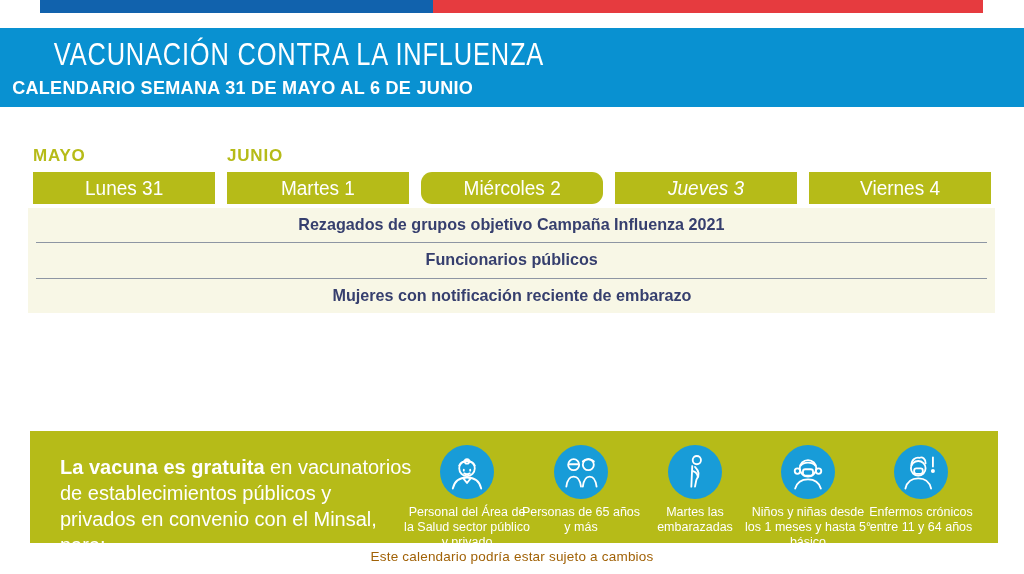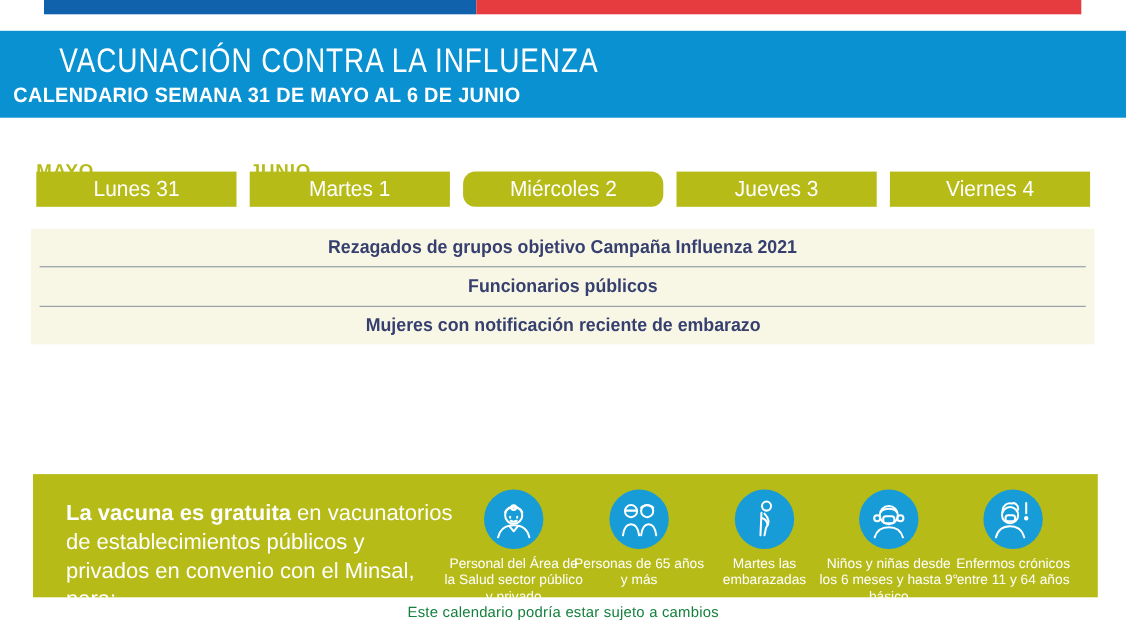--- a/index.html
+++ b/index.html
@@ -30,27 +30,27 @@
   
   .month-label{
     position:absolute; top:146px; font-size:17px; font-weight:800;
     color:var(--accent); letter-spacing:0.8px;
   }
   .month-mayo{ left:33px; }
   .month-junio{ left:227px; }
 
   
   .day-box{
-    position:absolute; top:156px; width:182px; height:32px;
+    position:absolute; top:172px; width:182px; height:32px;
     background:var(--accent); color:#ffffff; font-size:20px;
     display:flex; align-items:center; justify-content:center; white-space:nowrap;
   }
   .day-box span{ transform:scaleX(0.95); transform-origin:center; }
   .day-0{ left:33px; } .day-1{ left:227px; } .day-2{ left:421px;border-radius:11px; }
-  .day-3{ left:615px; } .day-4{ left:809px; }
+  .day-3{ left:615px;font-style:italic; } .day-4{ left:809px; }
 
   
   .rows-block{
     position:absolute; top:208px; left:28px; width:967px; height:105px;
     background:var(--row_bg); display:flex; flex-direction:column;
   }
   .sched-row{
     flex:1; display:flex; align-items:center; justify-content:center;
     color:var(--row_text); font-size:17px; font-weight:700; white-space:nowrap;
   }
@@ -82,21 +82,21 @@
   }
   .icon-circle svg{ width:44px; height:44px; stroke:#ffffff; fill:none;
     stroke-width:2; stroke-linecap:round; stroke-linejoin:round; }
   .group-label{
     margin-top:6px; font-size:12.5px; line-height:1.18; max-width:126px;
   }
 
   
   .footer-note{
     position:absolute; top:549px; left:0; width:1024px; text-align:center;
-    color:#15803d; font-size:13.5px; letter-spacing:0.2px;
+    color:#a16207; font-size:13.5px; letter-spacing:0.2px;
   }
 </style>
 </head>
 <body>
 
 <div class="canvas">
 
   <div class="flag-blue"></div>
   <div class="flag-red"></div>
 
@@ -186,21 +186,21 @@
       <div class="icon-circle">
         <svg viewBox="0 0 48 48">
           <circle cx="24" cy="20" r="9"></circle>
           <path d="M16,17 a9,6 0 0 1 16,0"></path>
           <circle cx="12.5" cy="23" r="3"></circle>
           <circle cx="35.5" cy="23" r="3"></circle>
           <rect x="18.5" y="21" width="11" height="7" rx="2.5"></rect>
           <path d="M10,42 c2,-7 7,-10 14,-10 c7,0 12,3 14,10"></path>
         </svg>
       </div>
-      <div class="group-label">Niños y niñas desde los 6 meses y hasta 9° básico</div>
+      <div class="group-label">Niños y niñas desde los 1 meses y hasta 5° básico</div>
     </div>
 
     <div class="group grp-4">
       <div class="icon-circle">
         <svg viewBox="0 0 48 48">
           <circle cx="21" cy="20" r="8"></circle>
           <path d="M13.5,17 c0,-7 5,-9.5 9,-8.5 c3,-1.5 7,1.5 6.5,6"></path>
           <rect x="16.5" y="20" width="9.5" height="6" rx="2.5"></rect>
           <path d="M7,42 c2,-8 7,-11 14,-11 c7,0 12,3 14,11"></path>
           <path d="M37,8 v10"></path>

